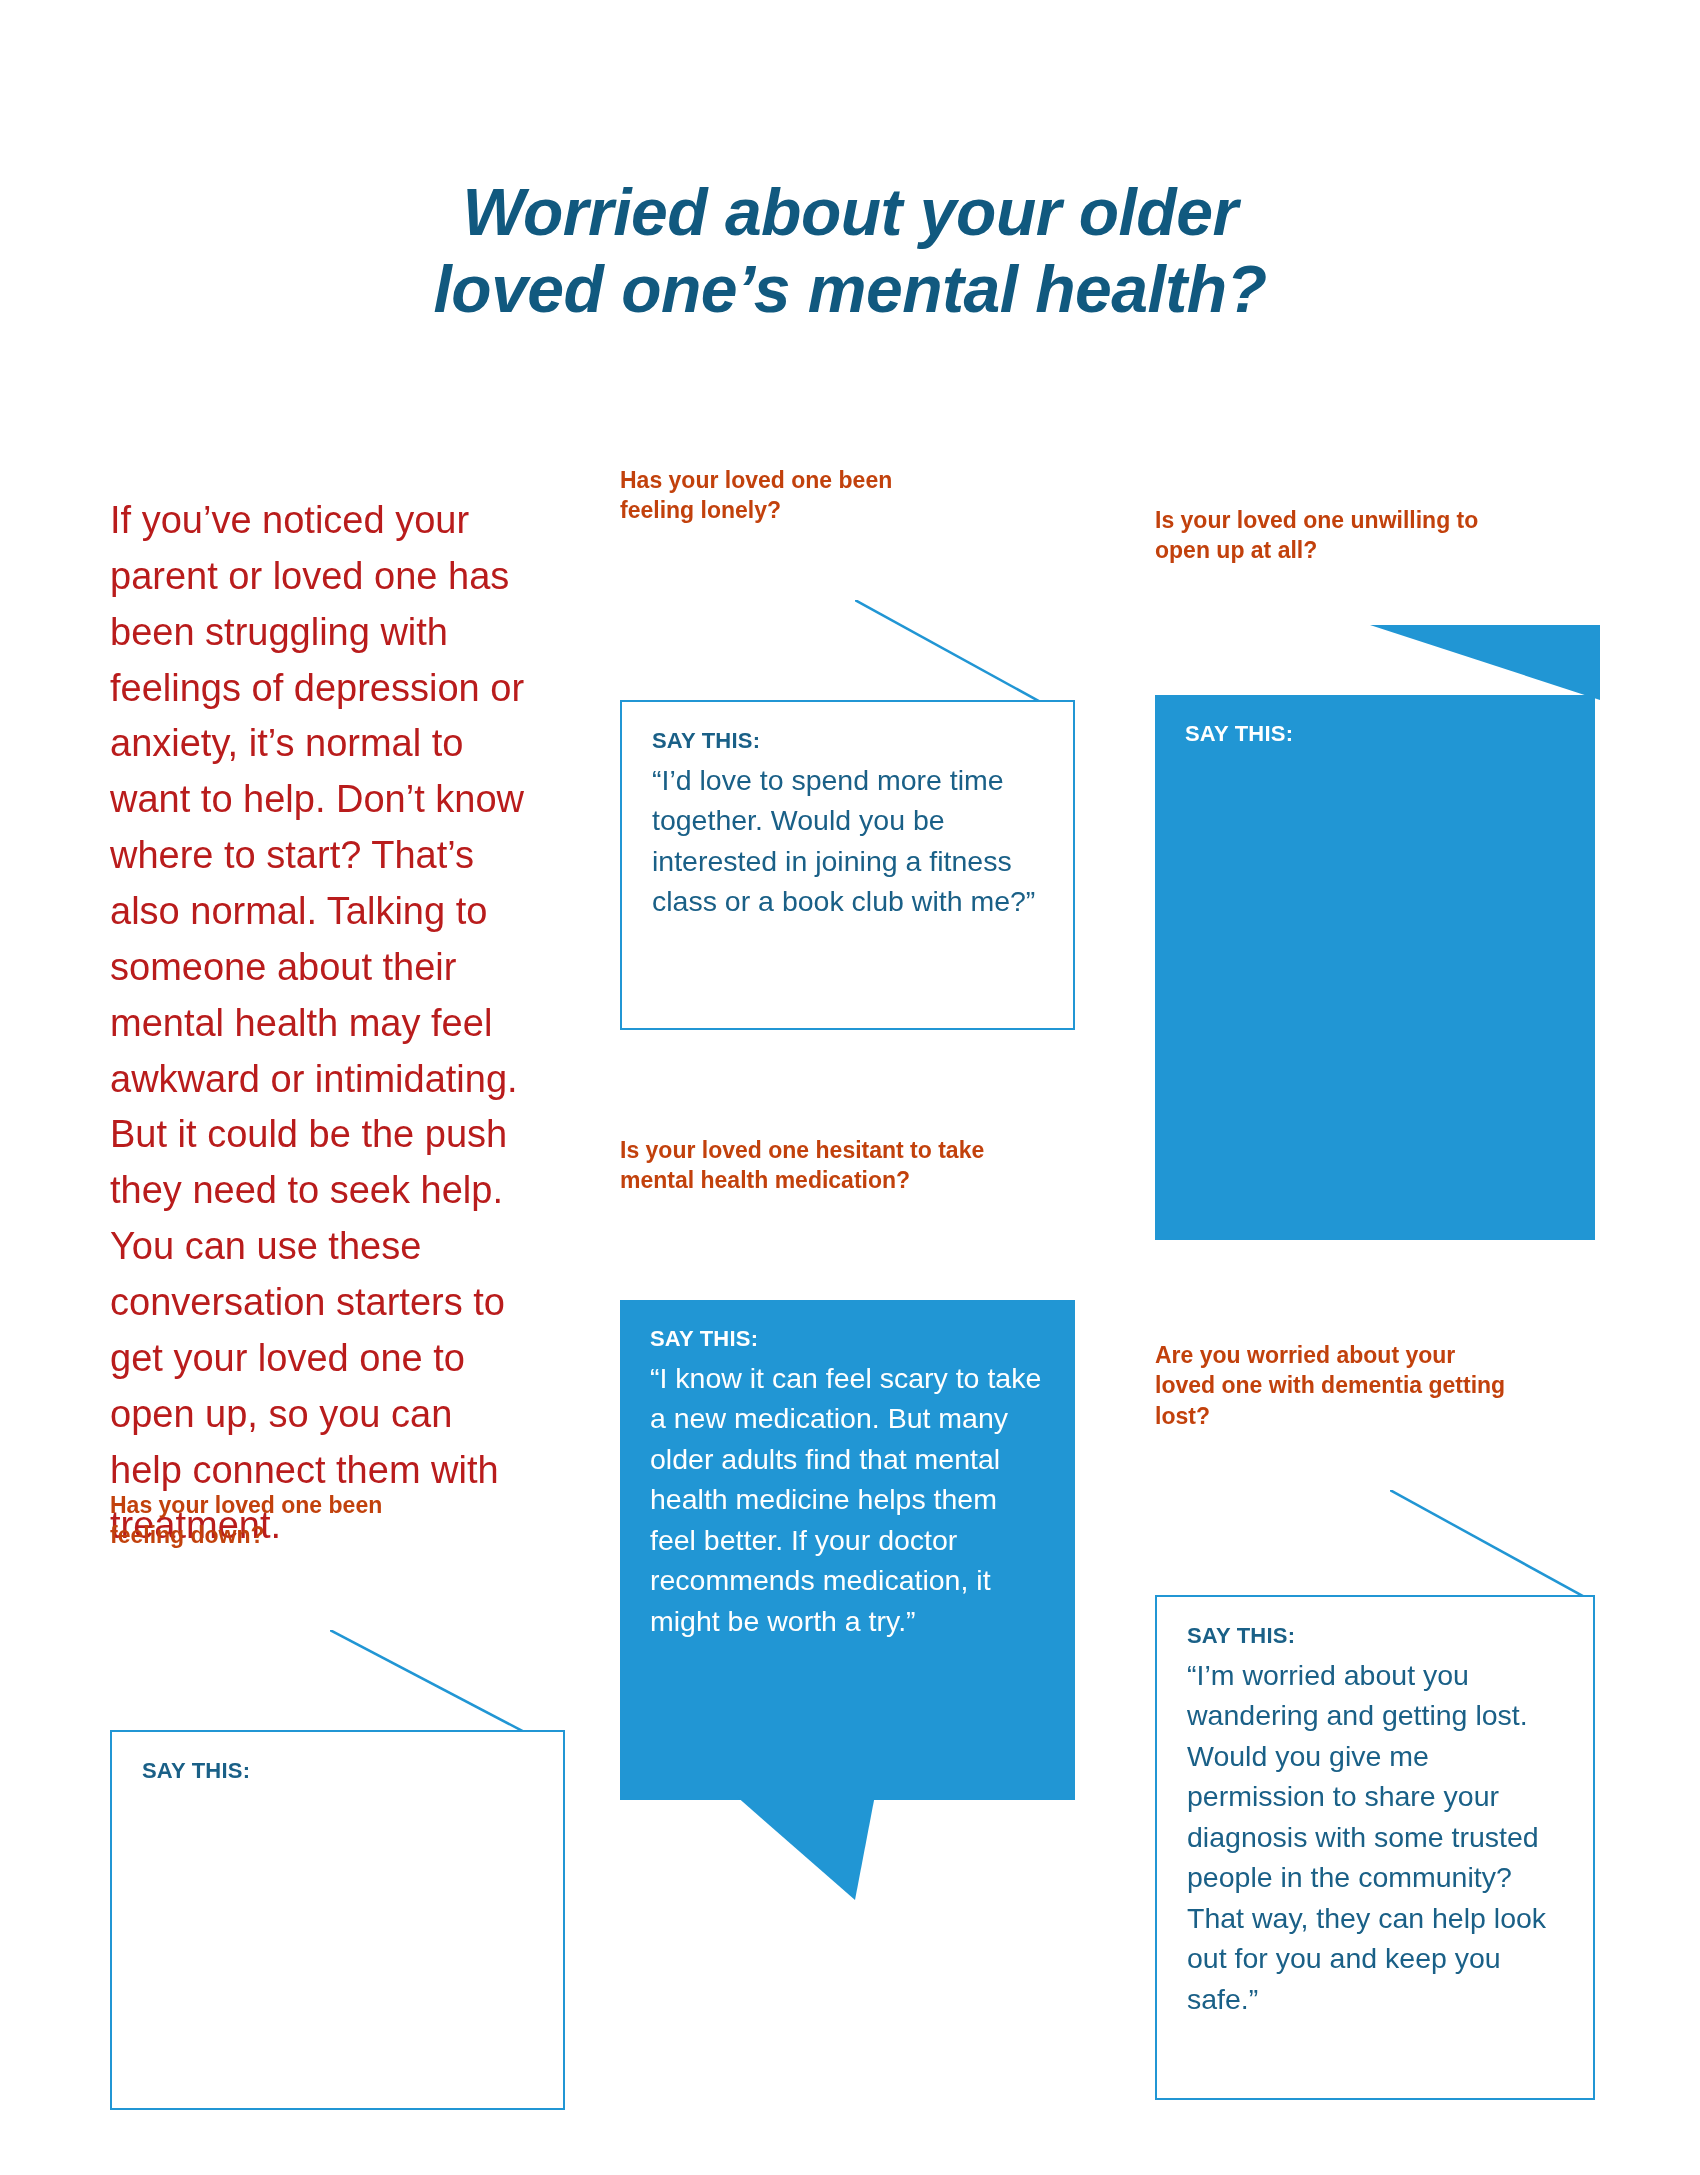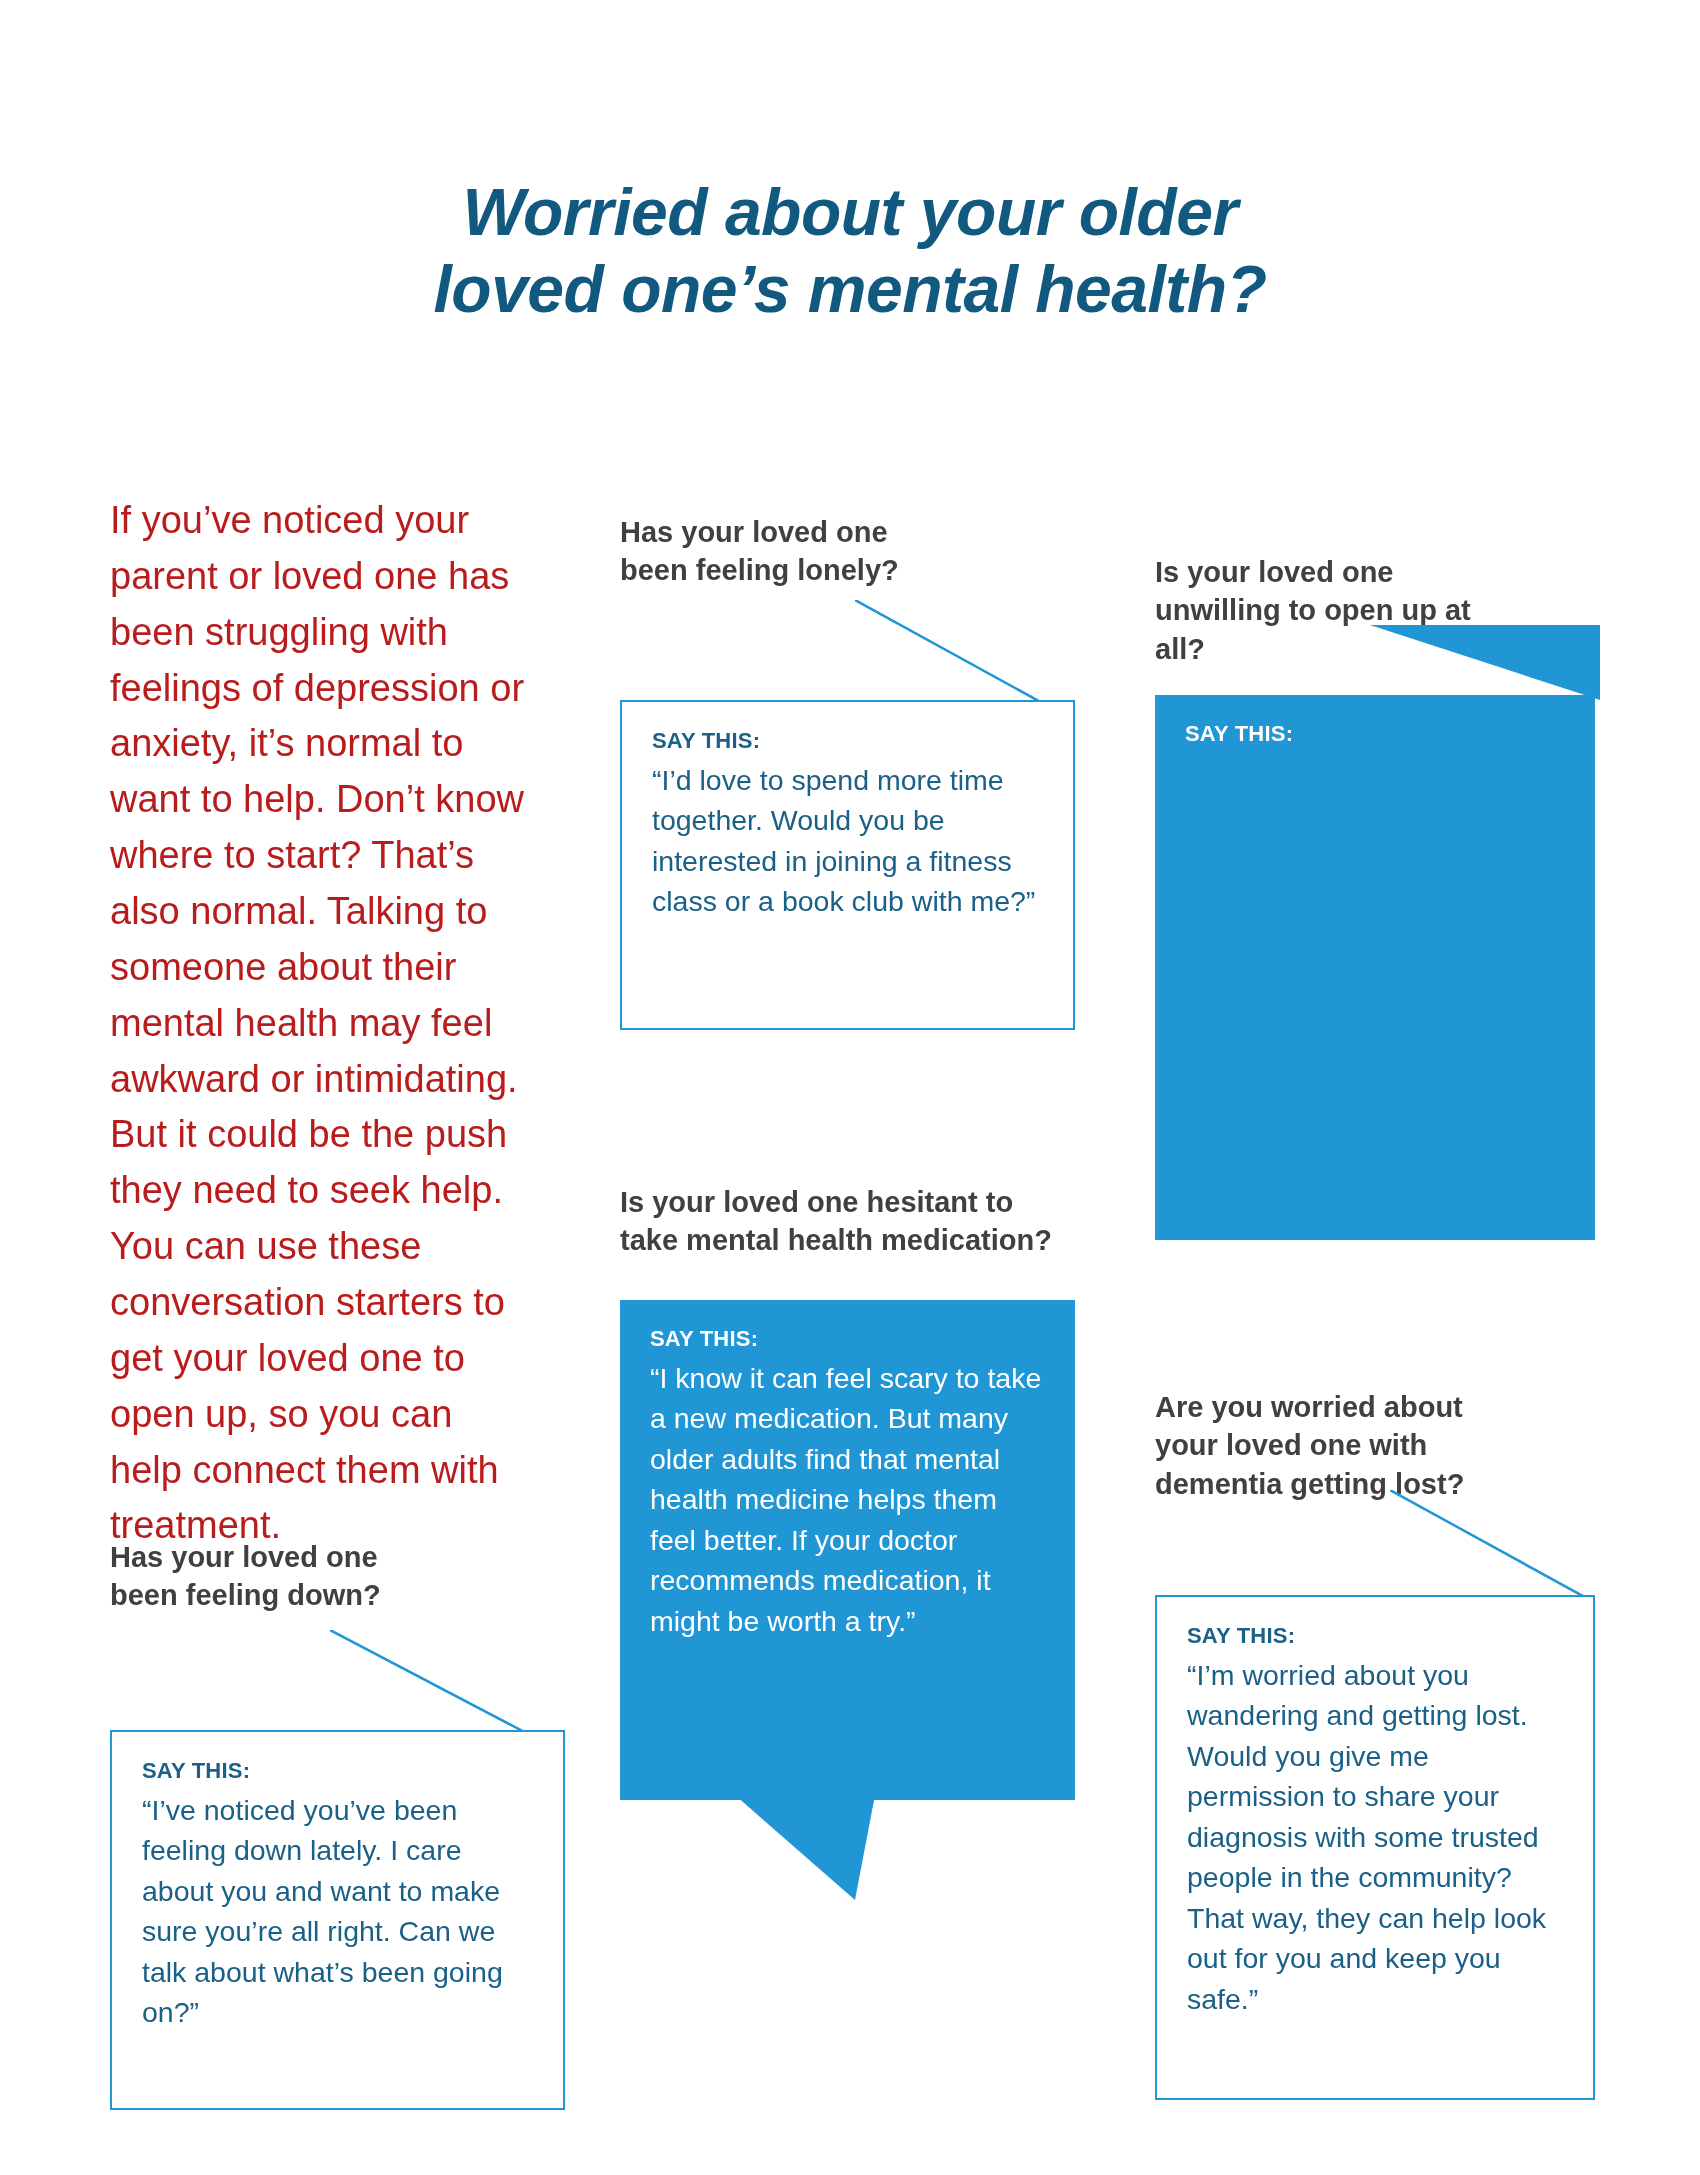--- a/index.html
+++ b/index.html
@@ -44,24 +44,23 @@
     width: 420px;
     font-size: 38px;
     line-height: 1.47;
     color: #b91c1c;
   }
 
   
   .q-head {
     position: absolute;
     font-weight: bold;
-    color: #404040;
-    font-size: 29px;
+    color: #c2410c;
+    font-size: 23px;
     line-height: 1.32;
-    margin-top: 48px;
   }
 
   
   .callout {
     position: absolute;
     box-sizing: border-box;
   }
   .callout .body {
     position: relative;
     box-sizing: border-box;
@@ -191,17 +190,16 @@
 
   <div class="q-head" id="head-down">Has your loved one been feeling down?</div>
 
   <svg class="tail" id="tail-down" viewBox="0 0 200 105">
     <path d="M0,0 L200,105" stroke="#2196d4" stroke-width="2.5" fill="none"></path>
   </svg>
 
   <div class="callout outline" id="box-down">
     <div class="body">
       <div class="say">SAY THIS:</div>
-      <p class="quote">“I’ve noticed you’ve been feeling down lately. I care about you and want to make sure you’re all right. Can we talk about what’s been going on?”</p>
     </div>
   </div>
 
 </div>
 
 </body></html>

